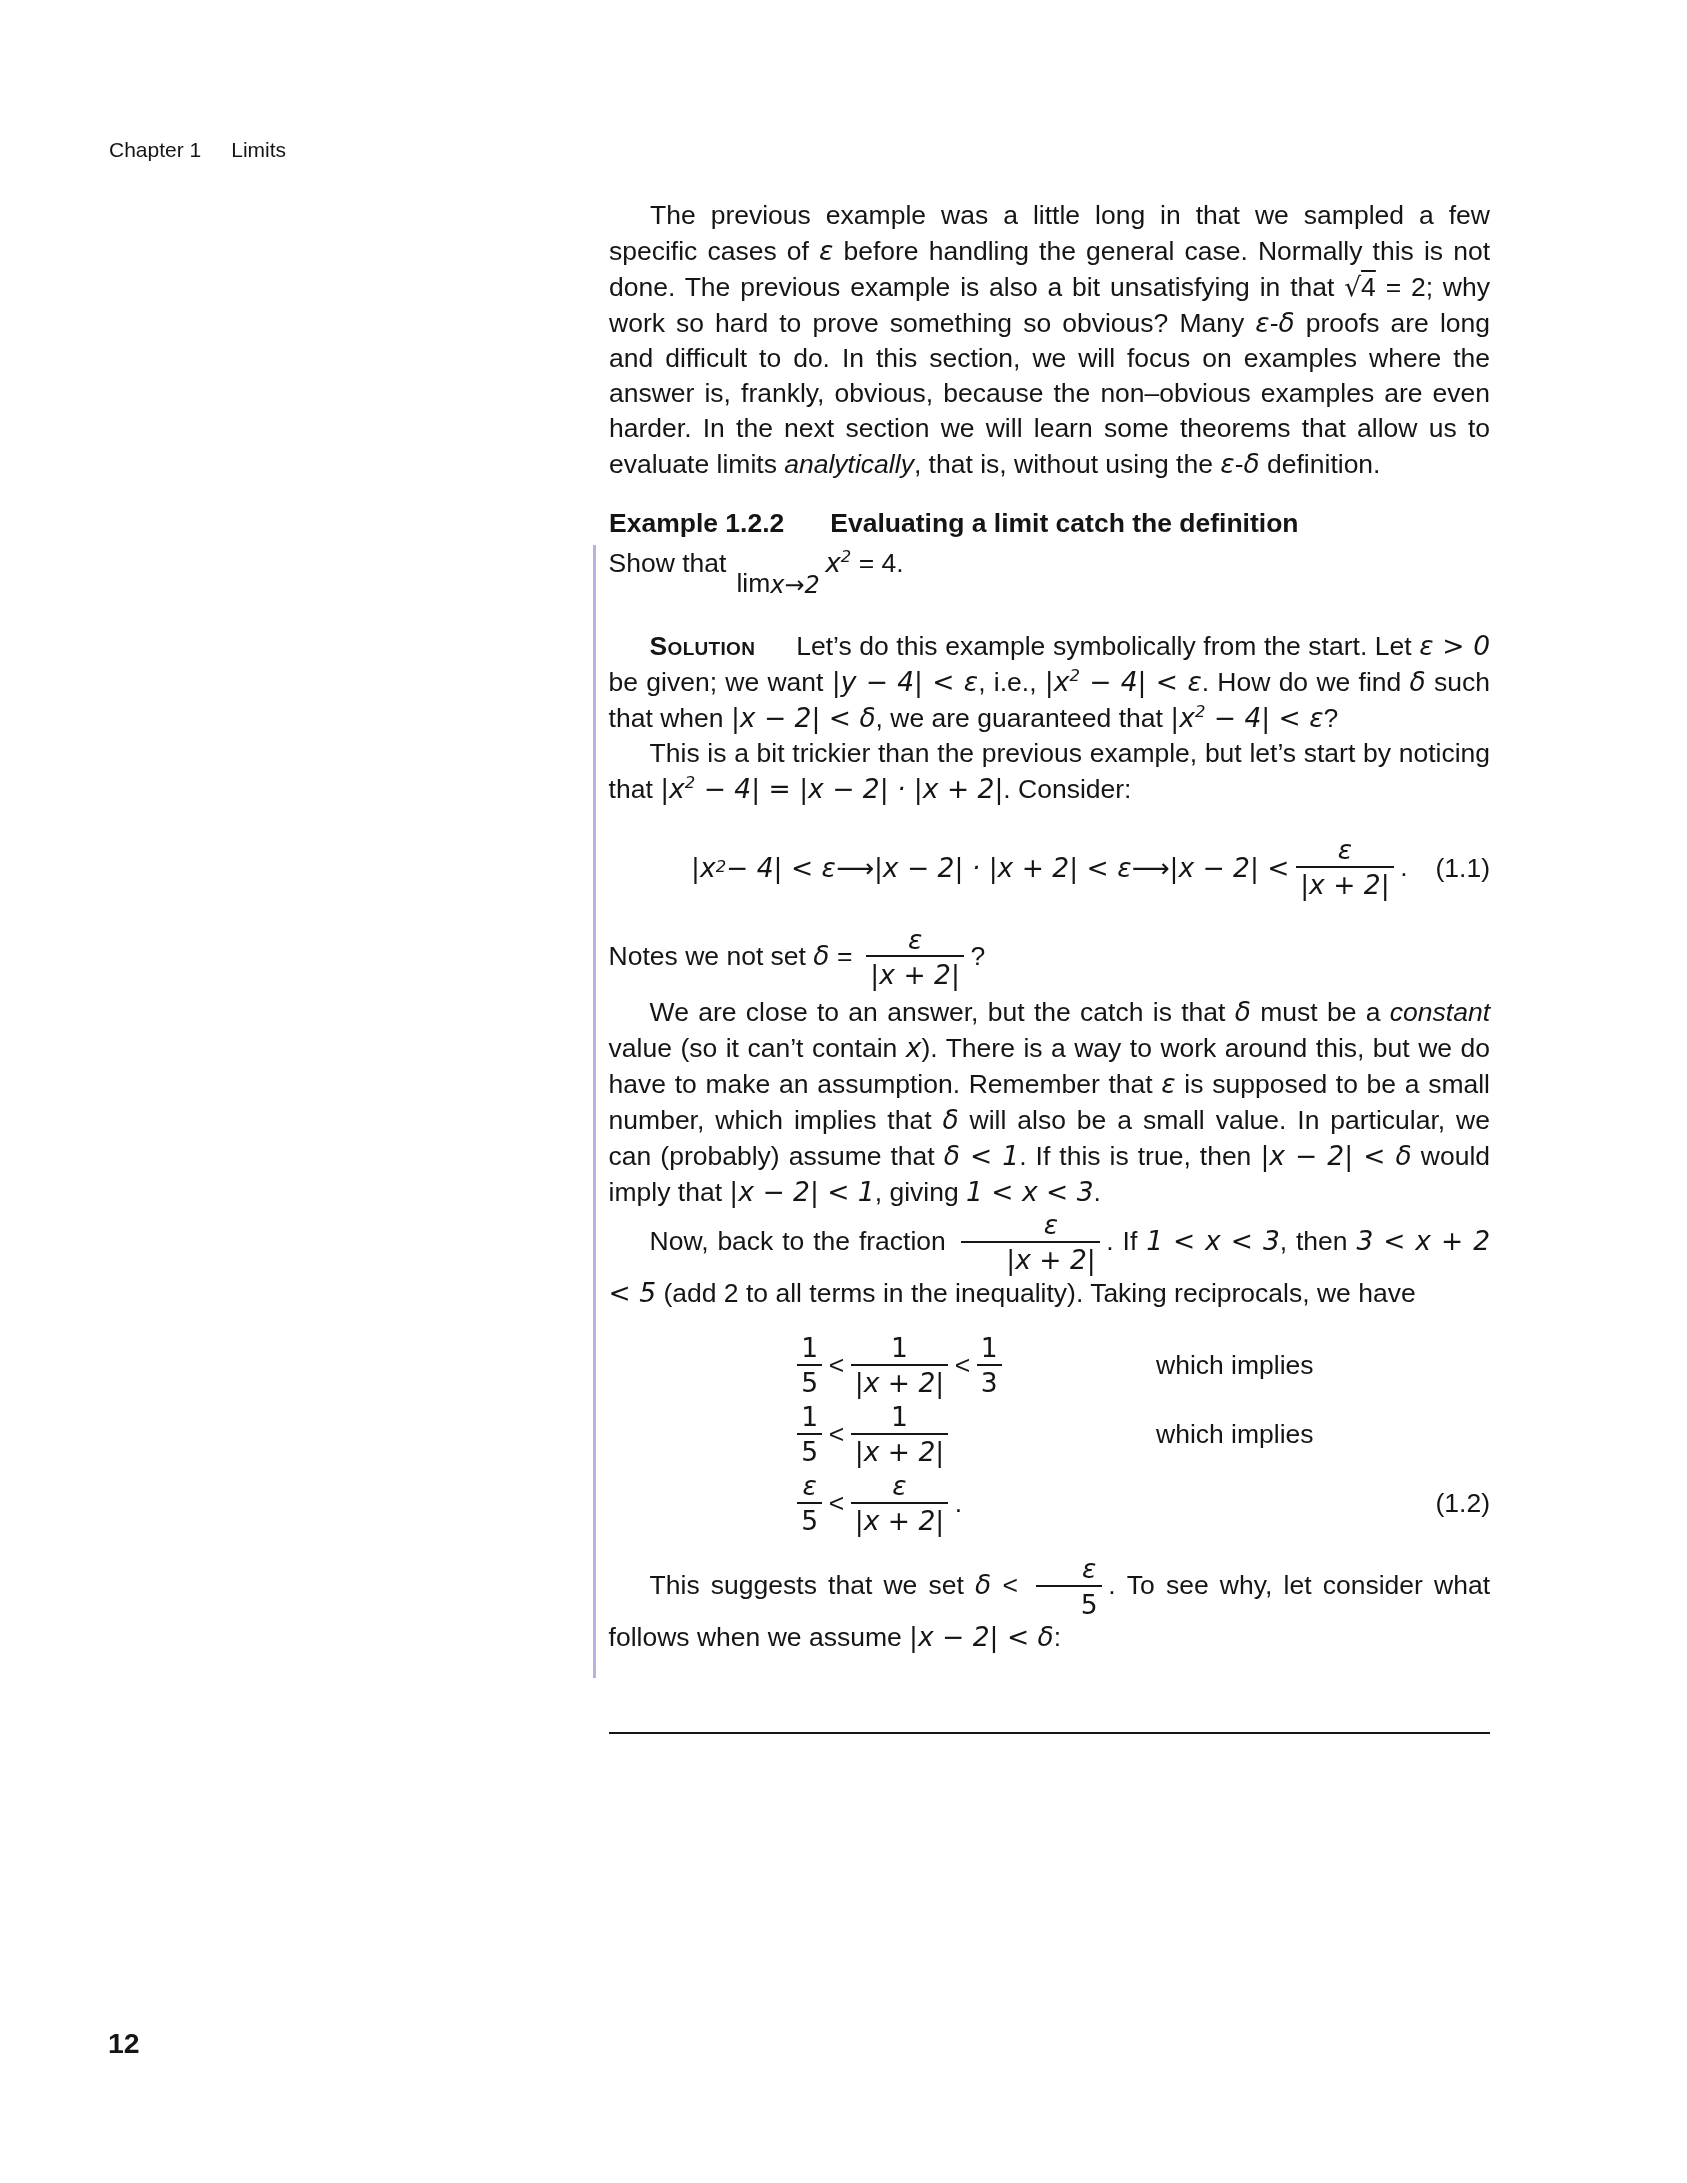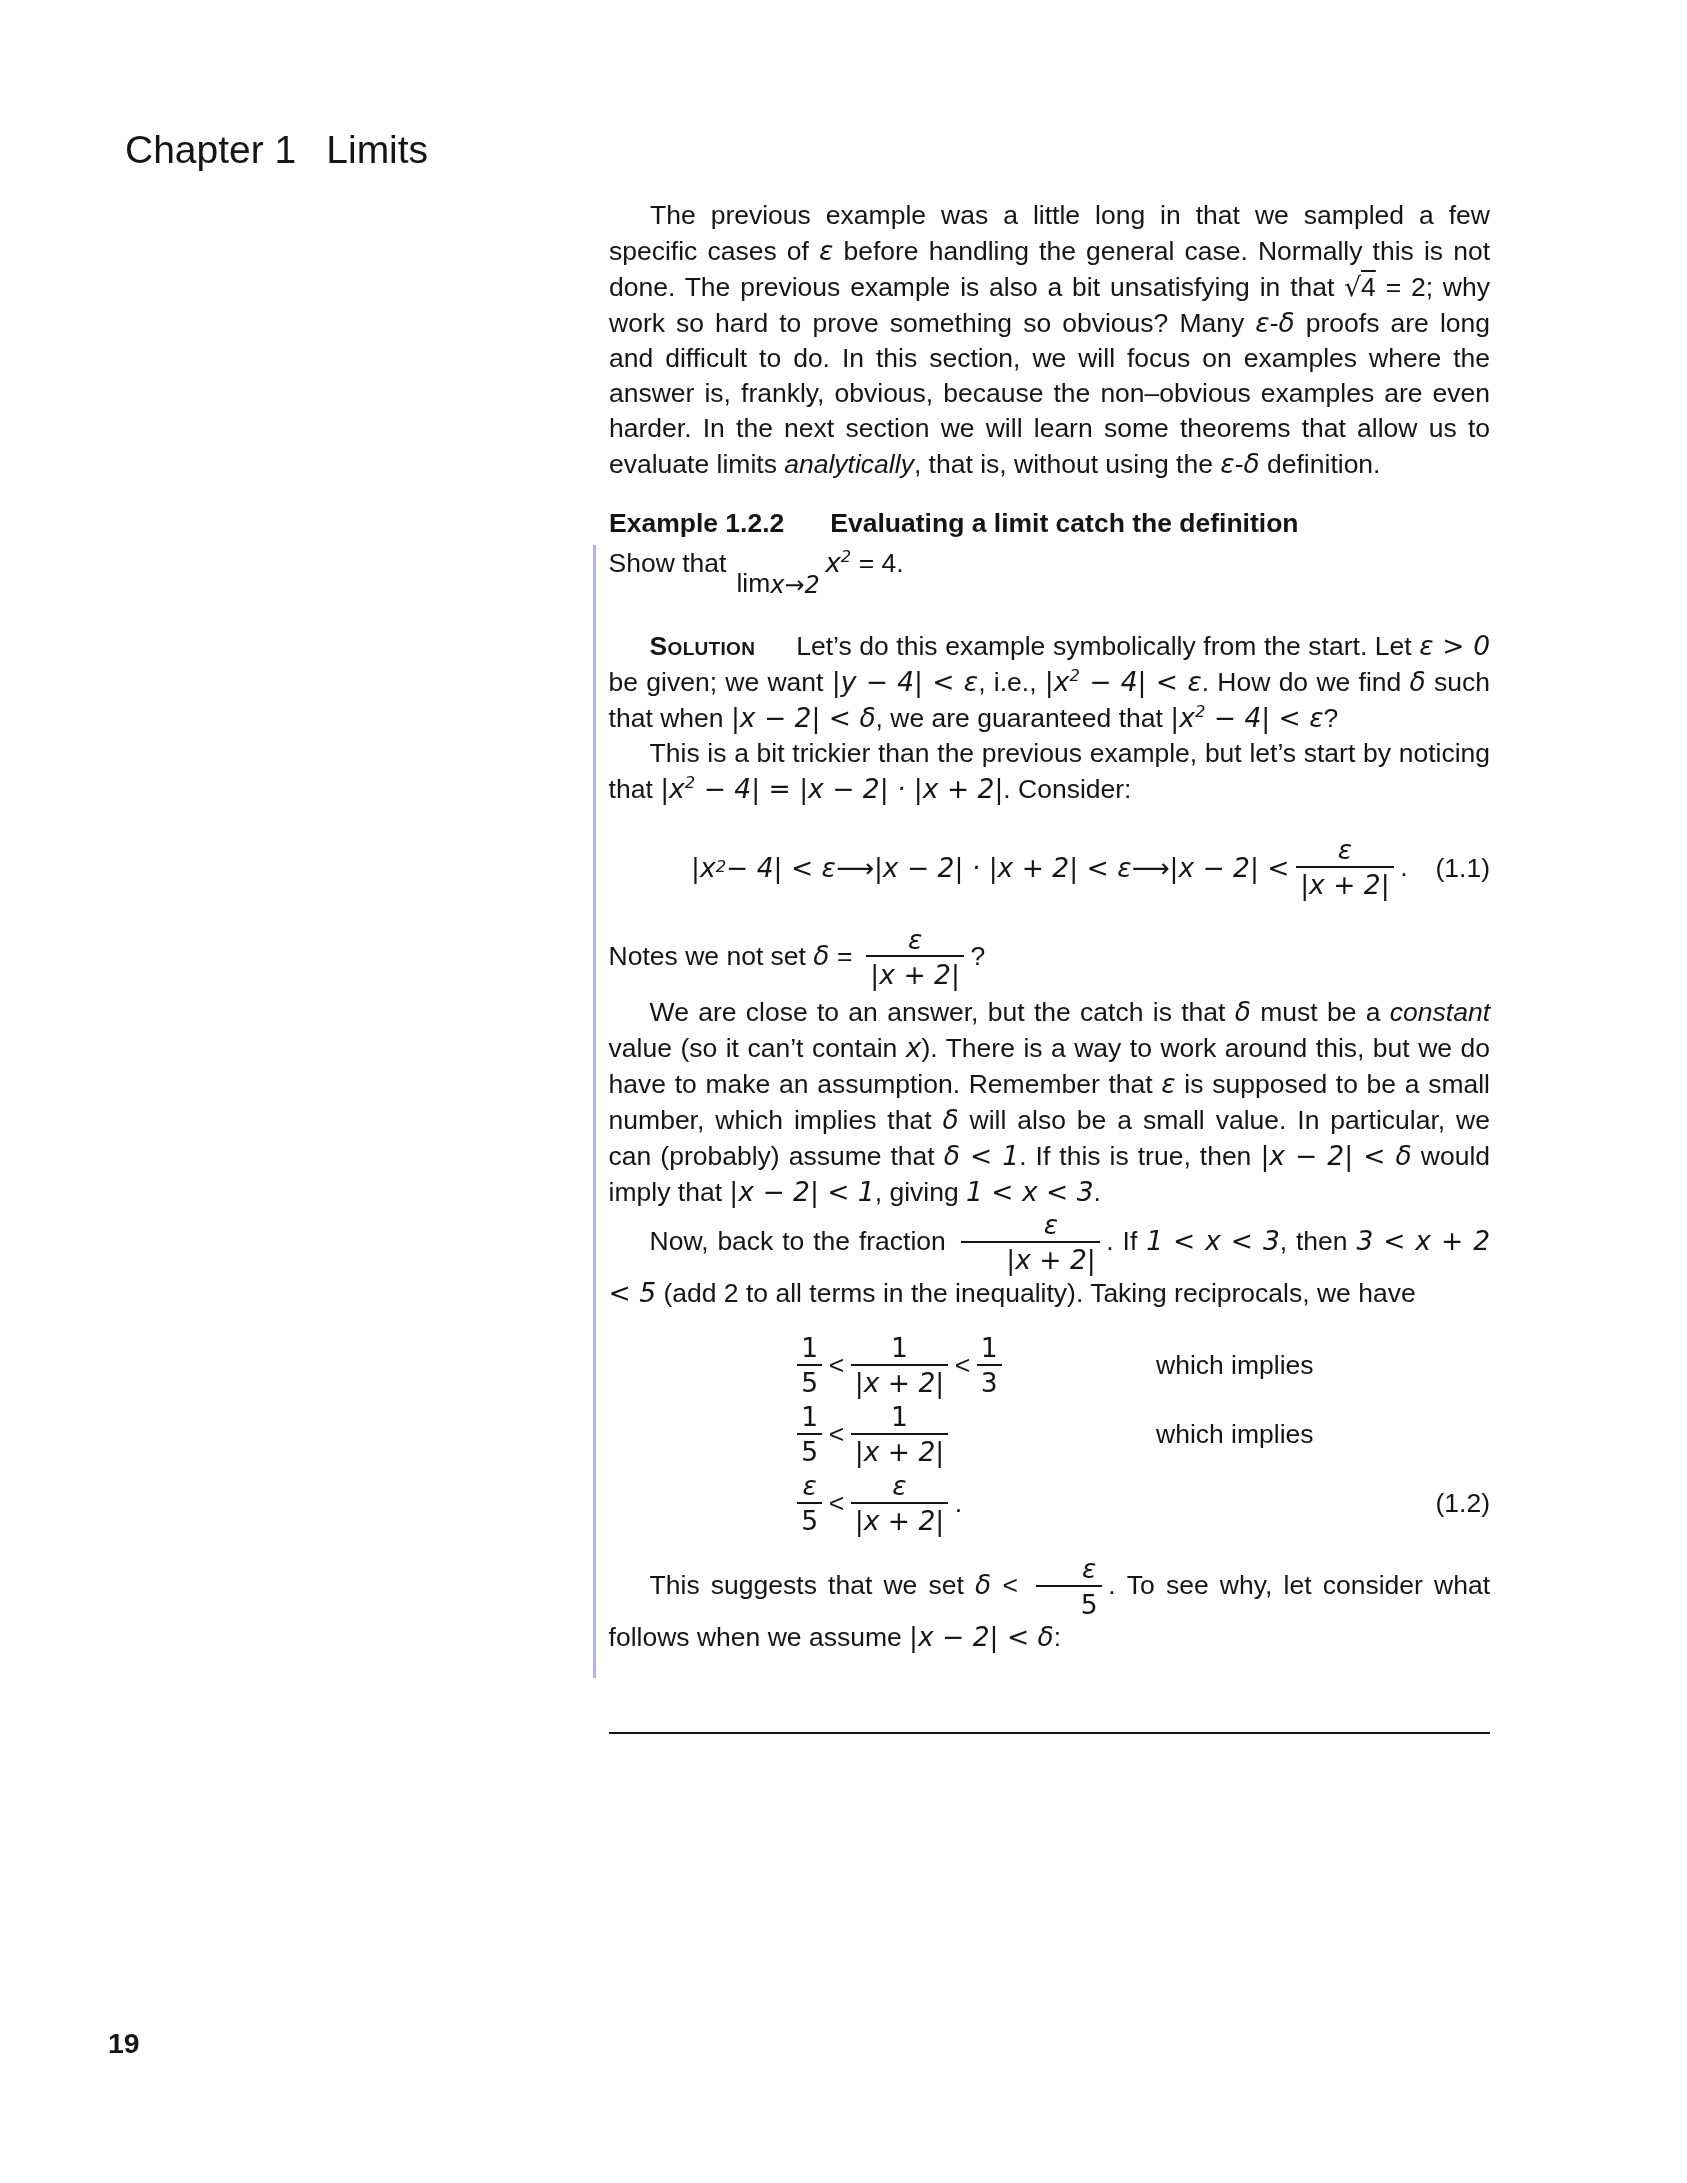--- a/index.html
+++ b/index.html
@@ -3,21 +3,21 @@
 <meta charset="utf-8">
 <style>
   :root { --bar: #b3b3e6; --ink: #151515; }
   * { margin:0; padding:0; box-sizing:border-box; }
   html,body { background:#ffffff; }
   .page {
     position:relative; width:1687px; height:2183px; background:#ffffff;
     font-family:"Liberation Sans", sans-serif; color:var(--ink);
     font-size:26.5px; line-height:35px; overflow:hidden;
   }
-  .header { position:absolute; left:125px; top:132px; font-size:39px; }
+  .header { position:absolute; left:109px; top:132px; font-size:21px; }
   .header .chap-title { margin-left:30px; }
 
   .col { position:absolute; left:609px; top:198px; width:881px; }
 
   .para { text-align:justify; }
   .indent { text-indent:41px; }
 
   .seg-i { font-style:italic; }
   .seg-m, .seg-msup, .seg-mrad { font-family:"DejaVu Sans", sans-serif; font-style:italic; }
   .seg-sym { font-family:"DejaVu Sans", sans-serif; }
@@ -192,16 +192,16 @@
             <span class="num seg-m">ε</span>
             <span class="den seg-sym">5</span>
           </span><span>. To see why, let consider what follows when we assume </span><span class="seg-m">|x − 2| &lt; δ</span><span>:</span></div>
 
     </div>
 
     <div class="rule"></div>
 
   </div>
 
-  <div class="pagenum">19</div>
+  <div class="pagenum">12</div>
 
 </div>
 
 
 </body></html>

